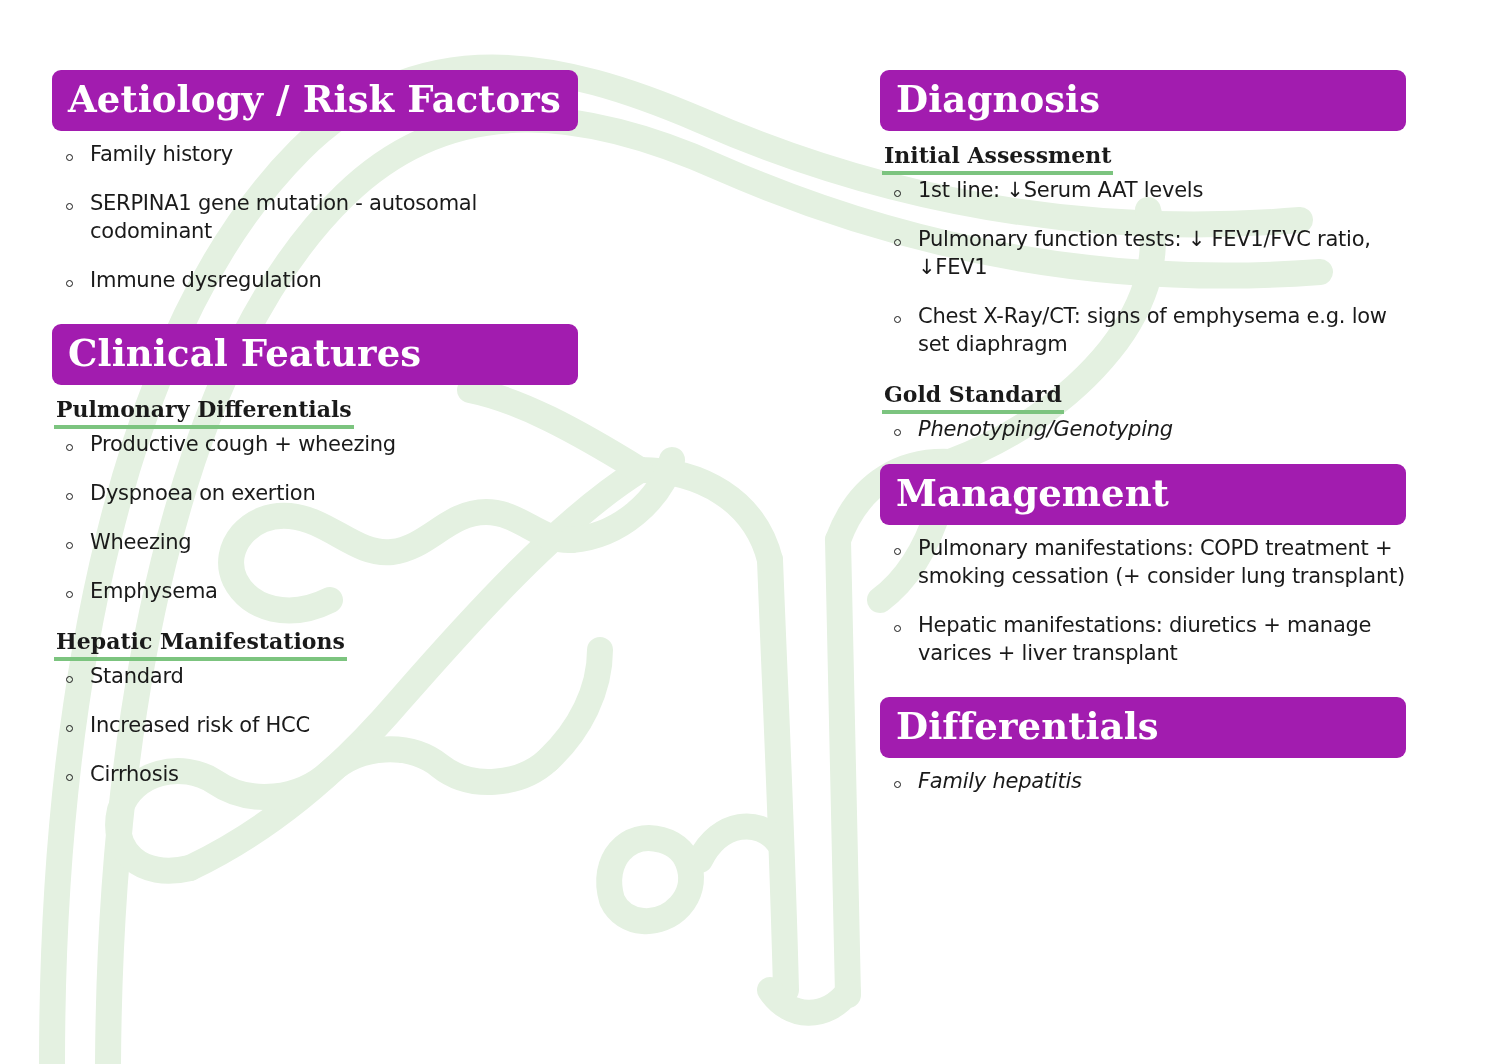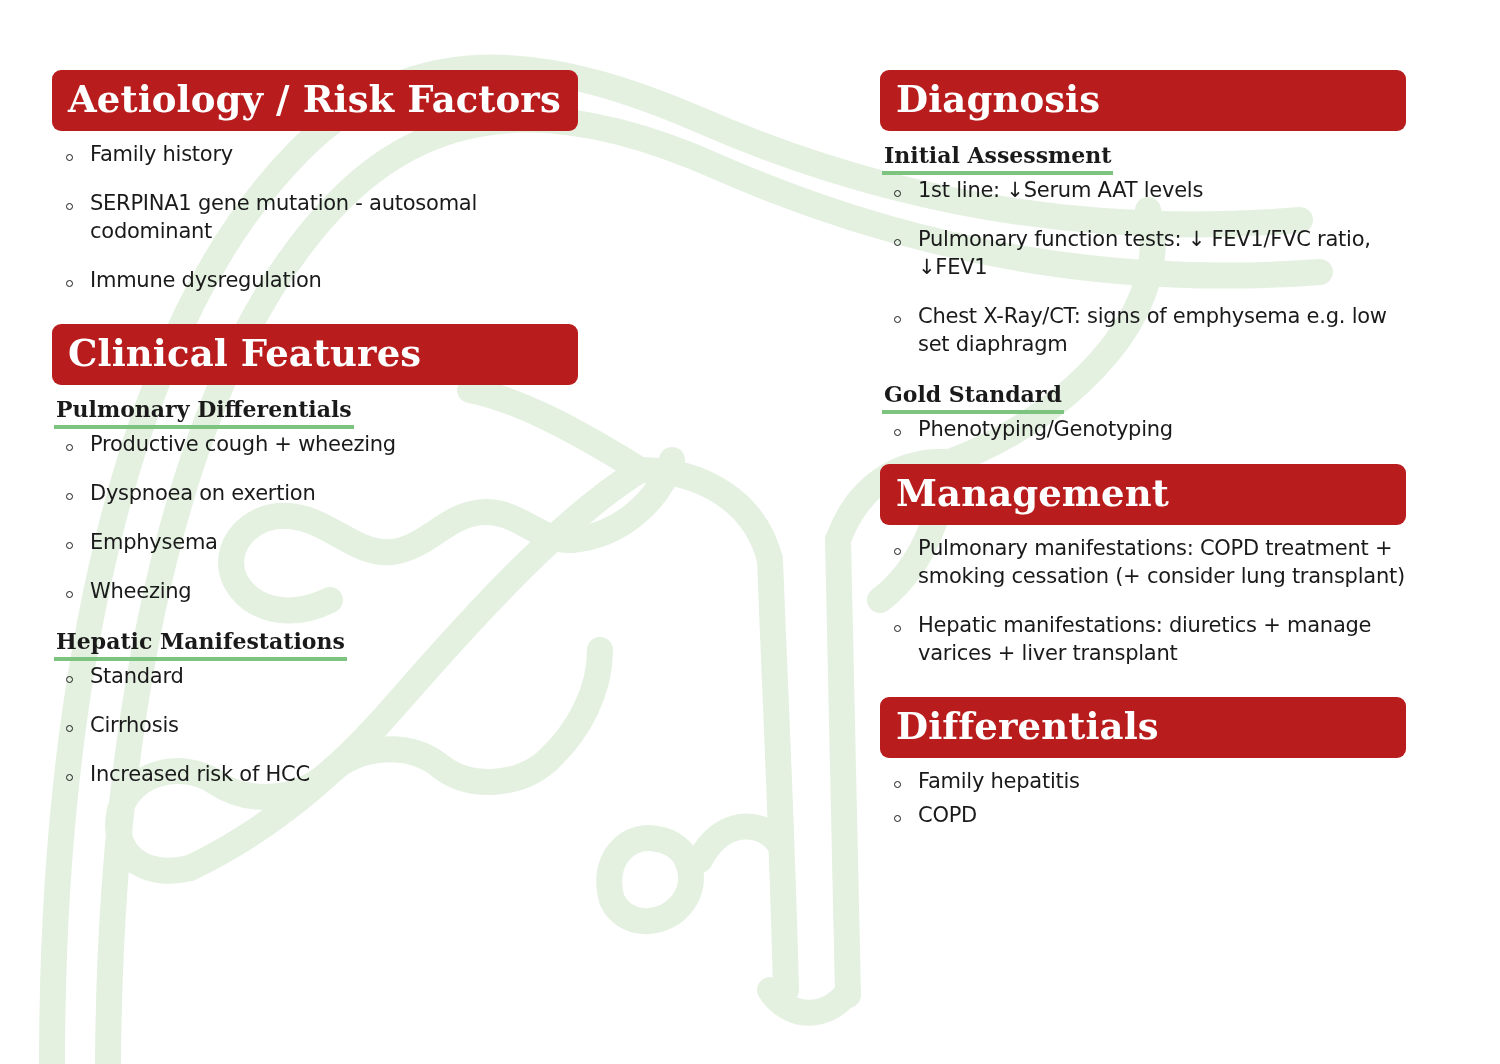--- a/index.html
+++ b/index.html
@@ -34,21 +34,21 @@
   }
   .col {
     position: absolute;
     top: 70px;
   }
   .col-left  { left: 52px;  width: 526px; }
   .col-right { left: 880px; width: 526px; }
 
   
   .sec-header {
-    background: #b91c1c;
+    background: #a21caf;
     border-radius: 9px;
     color: #ffffff;
     font-family: "DejaVu Serif", serif;
     font-weight: bold;
     font-size: 37px;
     line-height: 1.0;
     letter-spacing: 0.1px;
     padding: 11px 16px 13px 16px;
     box-sizing: border-box;
     width: 100%;
@@ -90,21 +90,21 @@
     content: "";
     position: absolute;
     left: 14px;
     top: 13px;
     width: 7px;
     height: 7px;
     border: 1.8px solid #1a1a1a;
     border-radius: 50%;
     box-sizing: border-box;
   }
-  ul.bullets.tight > li { margin-bottom: 6px; }
+  ul.bullets.tight > li { margin-bottom: 6px; font-style: italic; }
   ul.bullets.loose > li { margin-bottom: 21px; }
 
   .spacer-sm { height: 8px; }
   .spacer-md { height: 14px; }
 </style>
 </head>
 <body>
 
 <svg class="watermark" viewBox="0 0 1500 1064" preserveAspectRatio="none" aria-hidden="true">
   <g fill="none" stroke="#e4f1e1" stroke-width="26" stroke-linecap="round" stroke-linejoin="round">
@@ -153,31 +153,31 @@
 
     <div>
       <div class="sec-header">Clinical Features</div>
 
       <div class="sub-wrap">
         <span class="sub-header">Pulmonary Differentials</span>
       </div>
       <ul class="bullets loose">
         <li>Productive cough + wheezing</li>
         <li>Dyspnoea on exertion</li>
+        <li>Wheezing</li>
         <li>Emphysema</li>
-        <li>Wheezing</li>
       </ul>
 
       <div class="sub-wrap">
         <span class="sub-header">Hepatic Manifestations</span>
       </div>
       <ul class="bullets loose">
         <li>Standard</li>
+        <li>Increased risk of HCC</li>
         <li>Cirrhosis</li>
-        <li>Increased risk of HCC</li>
       </ul>
     </div>
   </div>
 
   <div class="col col-right">
 
     <div>
       <div class="sec-header">Diagnosis</div>
 
       <div class="sub-wrap">
@@ -206,18 +206,17 @@
         <li>Hepatic manifestations: diuretics + manage varices + liver transplant</li>
       </ul>
     </div>
 
     <div class="spacer-sm"></div>
 
     <div>
       <div class="sec-header">Differentials</div>
       <ul class="bullets tight">
         <li>Family hepatitis</li>
-        <li>COPD</li>
       </ul>
     </div>
   </div>
 
 </div>
 
 </body></html>

